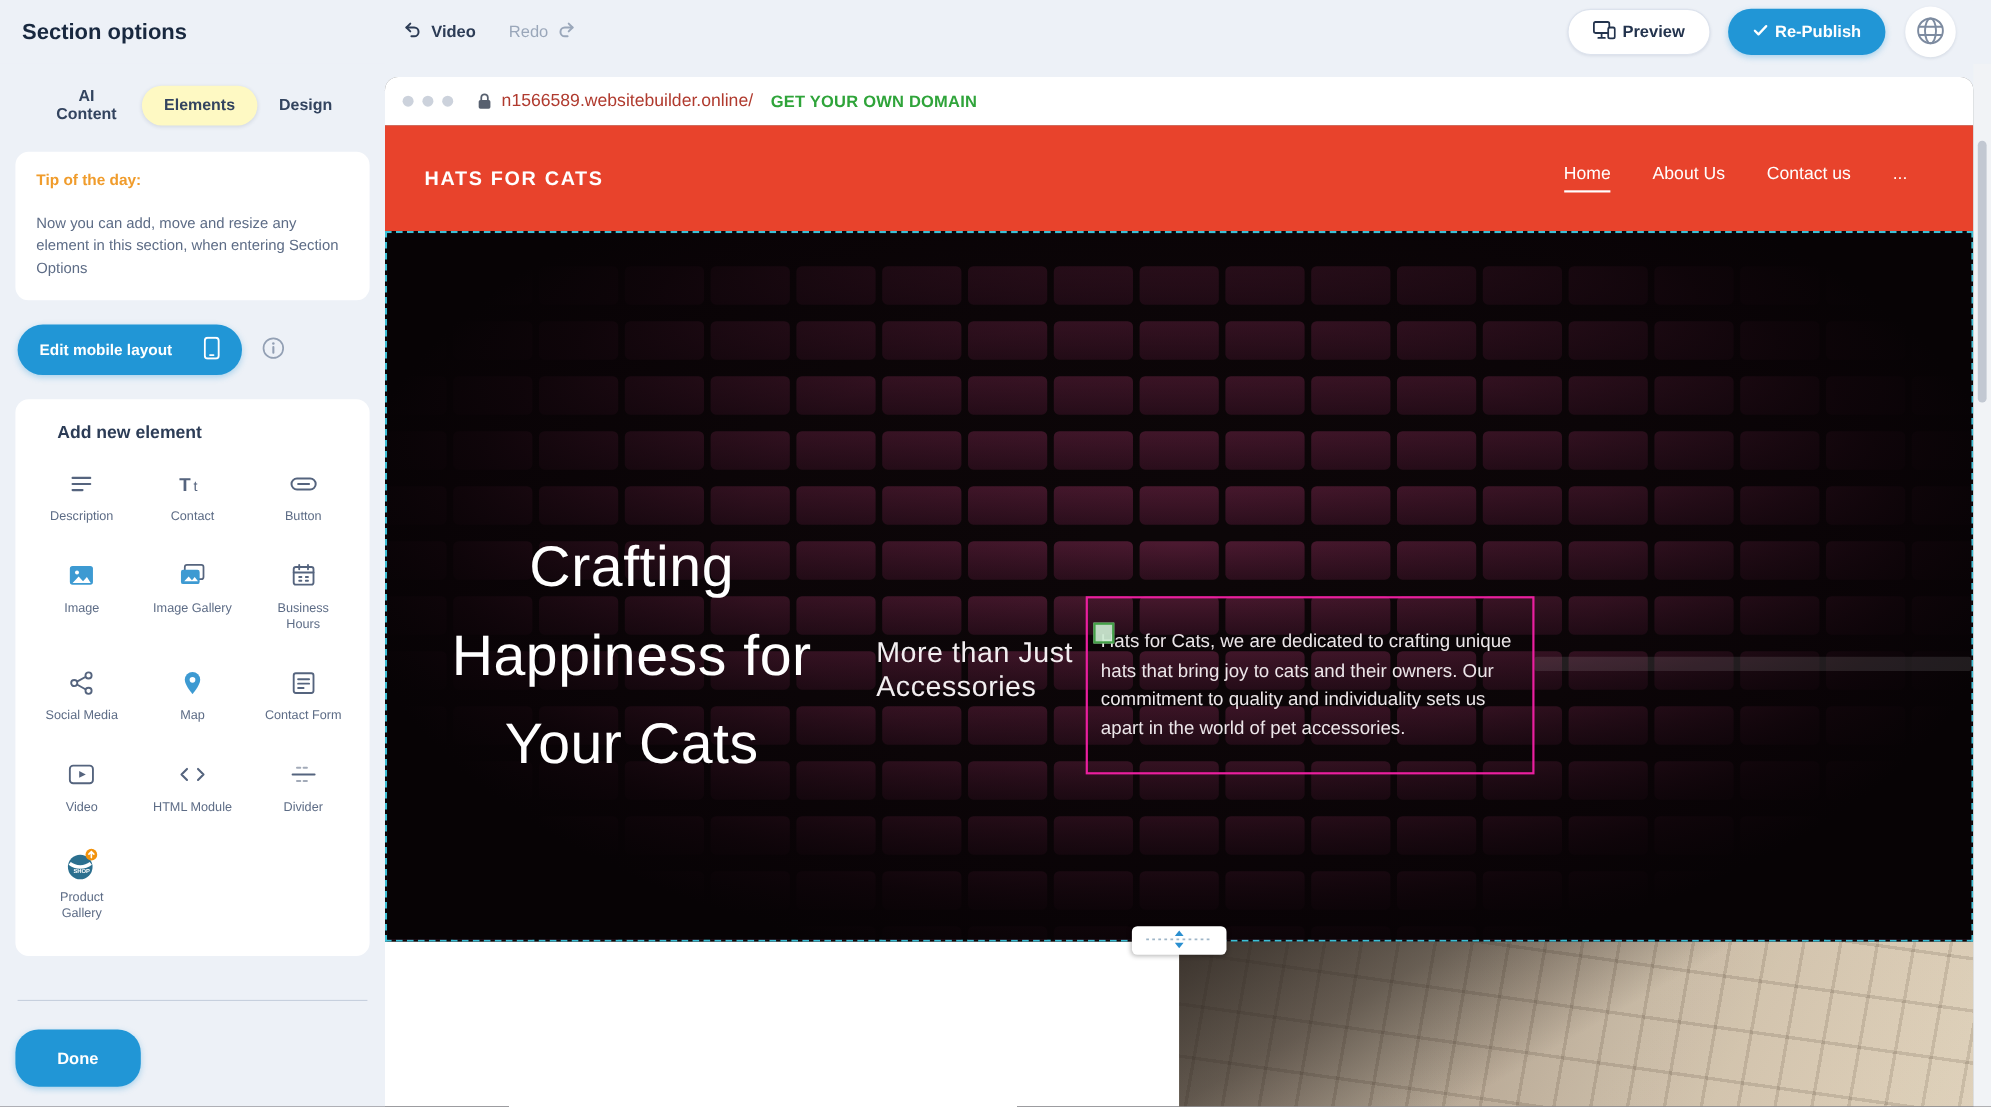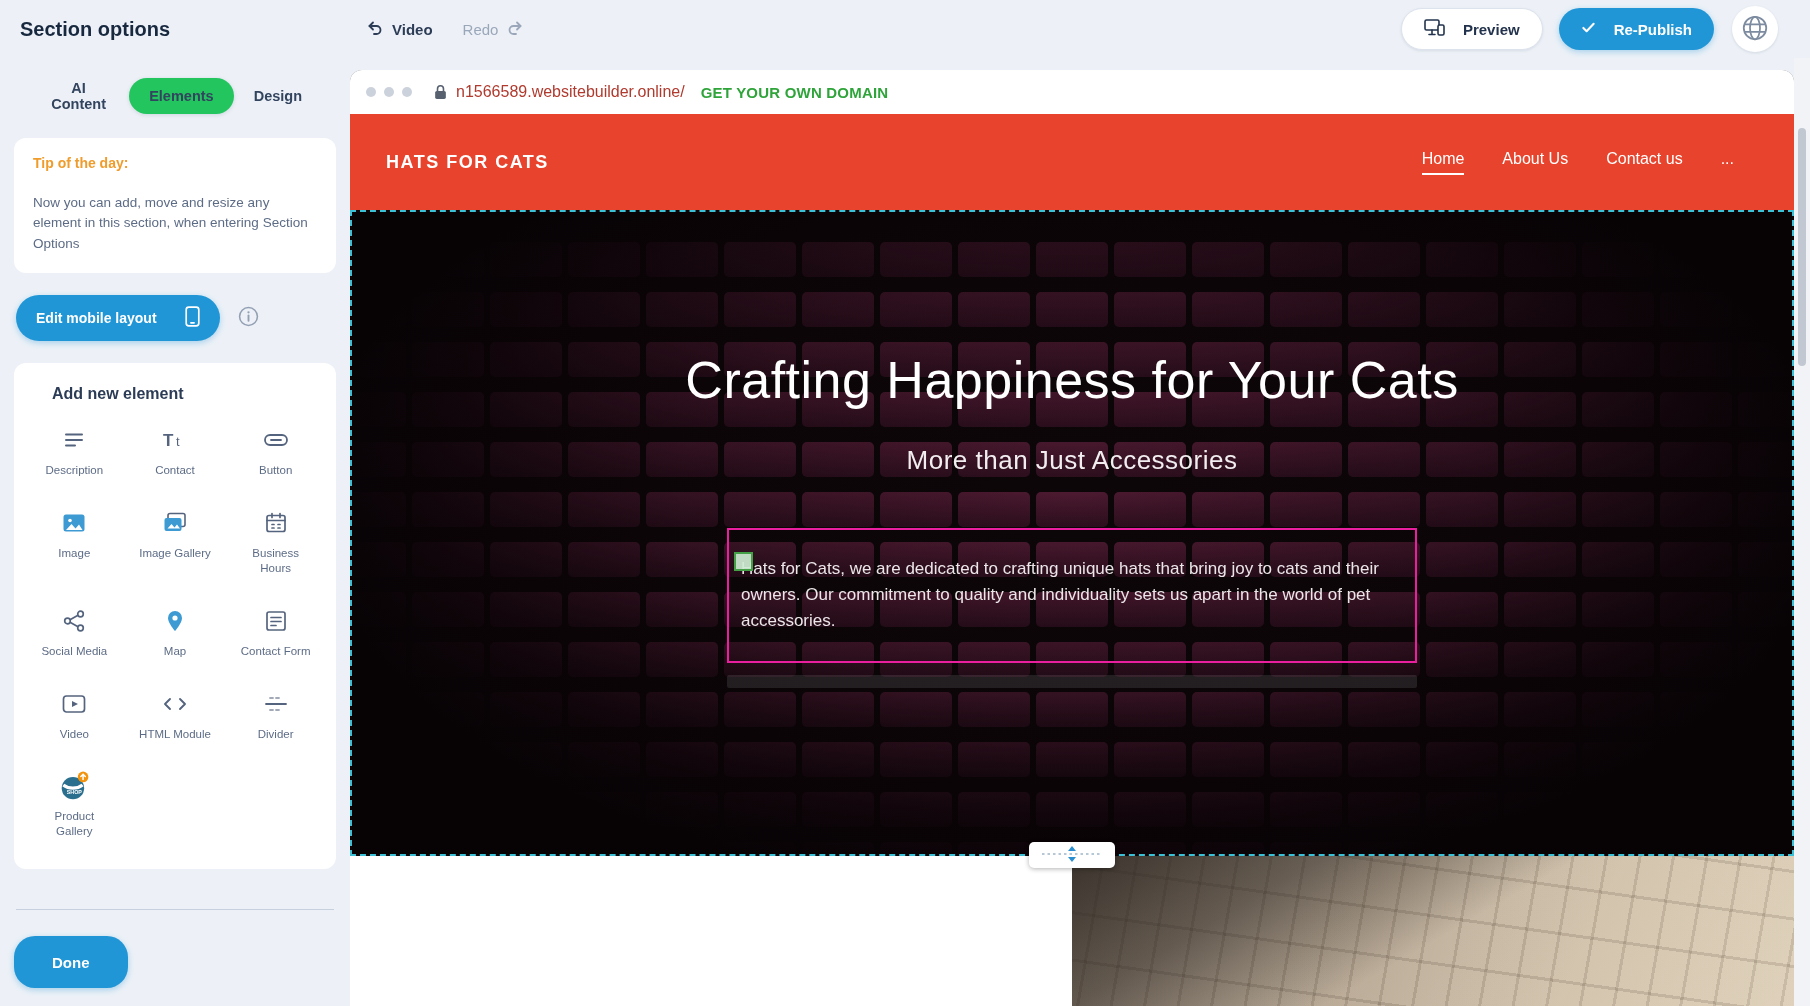--- a/index.html
+++ b/index.html
@@ -8,37 +8,37 @@
   .app{width:1810px;height:1006px;display:flex;flex-direction:column}
 
   
   .topbar{flex:0 0 58px;display:flex;align-items:center;background:#edf1f7;padding-right:32px}
   .topbar-title{width:350px;padding-left:20px;font-size:20px;font-weight:bold;color:#18283f}
   .history{display:flex;align-items:center;gap:30px;margin-left:16px}
   .hist-btn{display:flex;align-items:center;gap:8px;background:none;border:none;cursor:pointer;
             font-family:"Liberation Sans",sans-serif;font-weight:700;font-size:15px;color:#2c3c56}
   .hist-btn.disabled{color:#9aa7ba;font-weight:400;cursor:default}
   .topbar-spacer{flex:1}
-  .pill-btn{display:flex;align-items:center;gap:18px;height:42px;padding:0 22px;border-radius:21px;border:none;
+  .pill-btn{display:flex;align-items:center;gap:6px;height:42px;padding:0 22px;border-radius:21px;border:none;
             font-family:"Liberation Sans",sans-serif;font-weight:700;font-size:15px;cursor:pointer}
   .preview-btn{background:#fff;color:#23334d;border:1px solid #dde3ed;box-shadow:0 1px 3px rgba(20,40,80,.10)}
   .republish-btn{background:var(--accent-blue,#2196d6);color:#fff;margin-left:16px;box-shadow:0 2px 6px rgba(33,150,214,.35)}
   .globe-btn{width:46px;height:46px;border-radius:50%;background:#fff;display:flex;align-items:center;justify-content:center;
              margin-left:18px;border:none;cursor:pointer;box-shadow:0 1px 3px rgba(20,40,80,.12)}
 
   
   .body-row{flex:1;display:flex;min-height:0}
 
   
   .sidebar{flex:0 0 350px;width:350px;display:flex;flex-direction:column;background:#edf1f7;
            padding:6px 14px 18px;overflow:hidden}
   .tabs{display:flex;align-items:center;justify-content:space-between;padding:6px 14px 16px}
   .tab{border:none;background:none;cursor:pointer;font-family:"Liberation Sans",sans-serif;
        font-weight:600;font-size:14.5px;color:#33445f;padding:10px 20px;border-radius:20px}
-  .tab.active{background:#22c55e;box-shadow:0 1px 4px rgba(20,40,80,.14)}
+  .tab.active{background:#fef9c3;box-shadow:0 1px 4px rgba(20,40,80,.14)}
   .card{background:#fff;border-radius:12px}
   .tip-card{padding:17px 19px 19px;margin-bottom:20px}
   .tip-title{color:var(--tip-orange,#f09c2c);font-weight:700;font-size:14px;margin-bottom:22px}
   .tip-body{font-size:13.5px;color:#5d6c86;line-height:1.5;max-width:300px}
   .mobile-row{display:flex;align-items:center;gap:18px;margin:2px 2px 22px}
   .mobile-btn{display:flex;align-items:center;gap:28px;background:var(--accent-blue,#2196d6);color:#fff;border:none;
               border-radius:23px;height:46px;padding:18px 20px;cursor:pointer;
               font-family:"Liberation Sans",sans-serif;font-weight:700;font-size:14px;
               box-shadow:0 2px 6px rgba(33,150,214,.35)}
   .info-btn{background:none;border:none;cursor:pointer;display:flex;align-items:center}
@@ -71,21 +71,21 @@
   .nav-link{color:#fff;font-size:16px;cursor:pointer;padding-bottom:5px;border-bottom:2px solid transparent}
   .nav-link.active{border-bottom-color:#fff}
 
   
   .hero{position:relative;flex:0 0 646px;height:646px;background:#0c0608;border:2px dashed var(--selection-teal,#3cc0d6)}
   .tiles{position:absolute;inset:0;overflow:hidden;display:grid;grid-template-columns:repeat(19,72px);
          grid-auto-rows:35px;gap:15px 6px;justify-content:center;padding-top:30px}
   .tile{border-radius:5px;background:linear-gradient(180deg,#4d1a31,#2e0f1e)}
   .vignette{position:absolute;inset:0;
     background:radial-gradient(ellipse 53% 62% at 50% 44%, rgba(10,4,7,0) 0%, rgba(10,4,7,.38) 52%, rgba(9,3,6,.9) 86%, #070305 100%)}
-  .hero-content{position:absolute;inset:0;display:flex;flex-direction:column;align-items:center;padding-top:128px}
+  .hero-content{position:absolute;inset:0;display:flex;flex-direction:row;align-items:center;padding-top:128px}
   .hero-heading{color:#fff;font-size:52px;font-weight:500;line-height:1.55;text-align:center;max-width:860px;letter-spacing:.5px}
   .hero-sub{margin-top:24px;color:#f2eef0;font-size:26px;font-weight:500;letter-spacing:.5px}
   .hero-para-box{position:relative;margin-top:52px;width:690px;border:2px solid var(--selection-pink,#ea1f9f);
                  padding:26px 12px;cursor:move}
   .hero-para{color:#ece6e9;font-size:17px;line-height:1.55;}
   .drag-handle-green{position:absolute;left:5px;top:22px;width:19px;height:19px;
                      background:rgba(205,235,210,.92);border:2px solid var(--handle-green,#43a047);cursor:grab}
   .ghost-bar{margin-top:12px;width:690px;height:13px;background:rgba(255,255,255,.10);border-radius:2px}
   .section-resize{position:absolute;left:50%;bottom:-14px;transform:translateX(-50%);width:86px;height:26px;
                   background:#fff;border-radius:5px;box-shadow:0 1px 5px rgba(0,0,0,.3);

